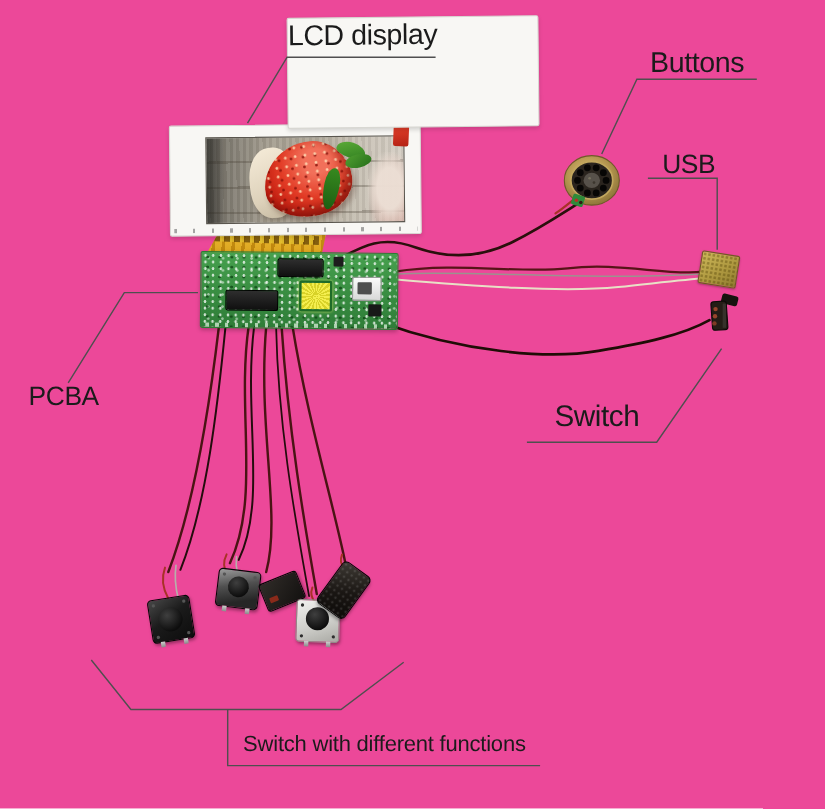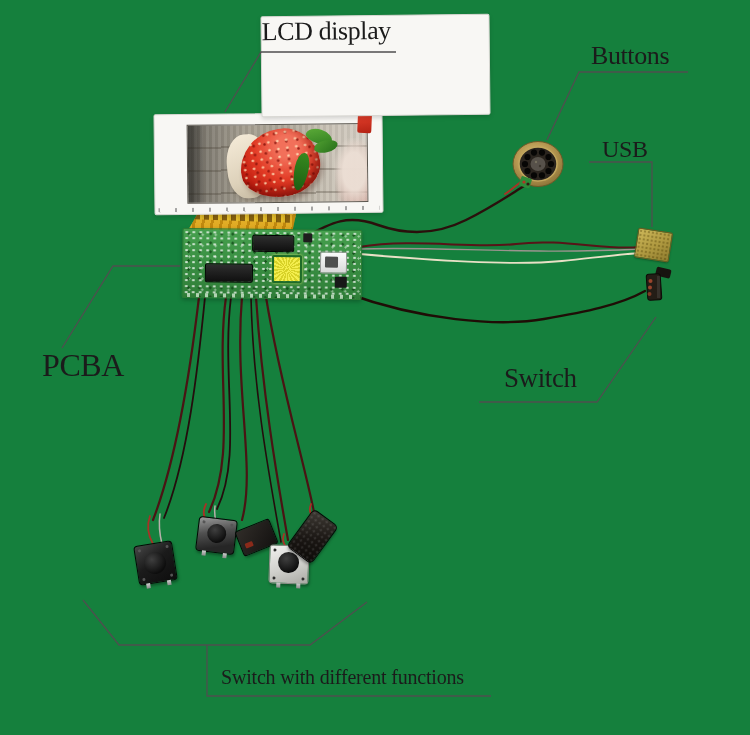--- a/index.html
+++ b/index.html
@@ -1,28 +1,28 @@
 <!DOCTYPE html>
 <html><head>
 <meta charset="utf-8">
 <style>
   html,body{margin:0;padding:0;background:#ffffff;}
   .canvas{
-    position:relative;width:750px;height:735px;background:#15803d;overflow:hidden;
-    font-family:Liberation Serif, serif;color:#1b1b1b;
+    position:relative;width:750px;height:735px;background:#ec4899;overflow:hidden;
+    font-family:Liberation Sans, sans-serif;color:#1b1b1b;
   }
   svg.layer{position:absolute;left:0;top:0;pointer-events:none;}
   .wire-layer{z-index:1;}
   .leader-layer{z-index:6;}
 
   .label{position:absolute;z-index:7;color:#1b1b1b;letter-spacing:-0.4px;white-space:nowrap;}
   .label.lcd{left:261px;top:15px;font-size:26px;}
   .label.speaker{left:591px;top:41px;font-size:26px;}
   .label.usb{left:602px;top:136px;font-size:24px;}
-  .label.pcba{left:42px;top:347px;font-size:32px;}
+  .label.pcba{left:26px;top:347px;font-size:24px;}
   .label.switch{left:504px;top:363px;font-size:27px;}
   .label.buttons{left:221px;top:666px;font-size:20px;letter-spacing:-0.2px;}
 
   
   .lcd{position:absolute;left:154px;top:113px;width:227px;height:99px;z-index:3;
        transform:rotate(-0.6deg);background:#f8f7f4;border:1px solid #d8d7d2;border-radius:2px;
        box-shadow:0 2px 4px rgba(0,0,0,.15);}
   .lcd-screen{position:absolute;left:32px;top:10px;width:179px;height:77px;overflow:hidden;
       background:
         linear-gradient(90deg,#6e6a62 0,#8a857a 16%,#a59e90 32%,#b0a99a 55%,#c6bfb2 75%,#d6cfc5 100%);

